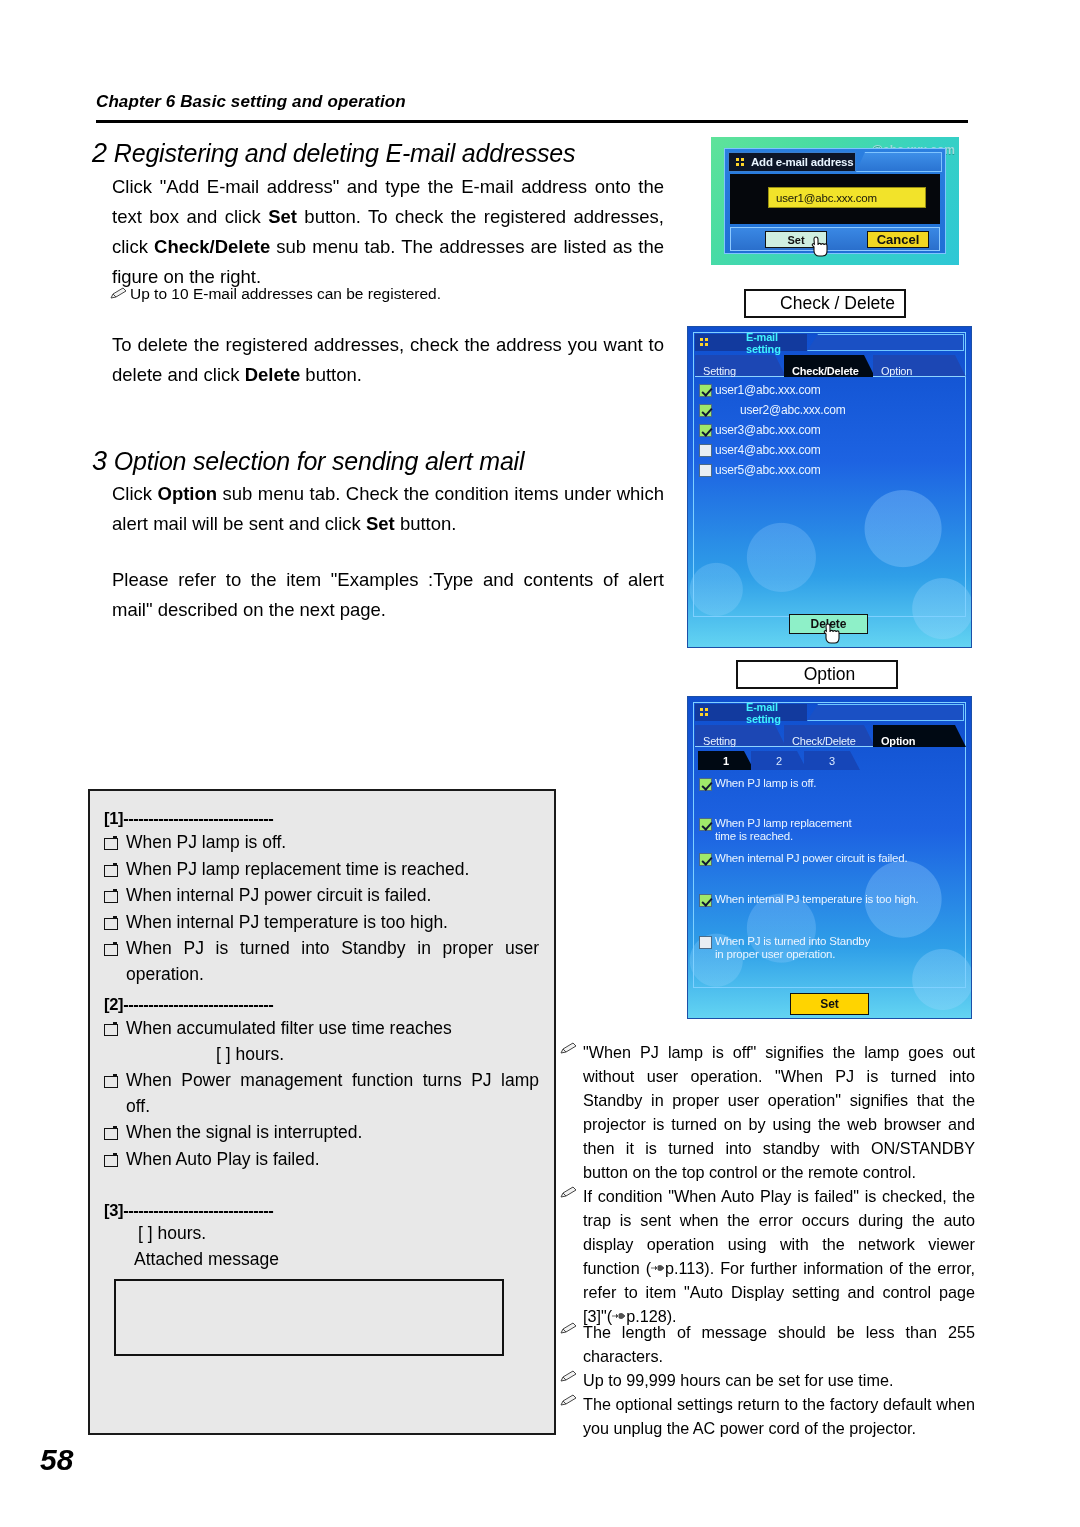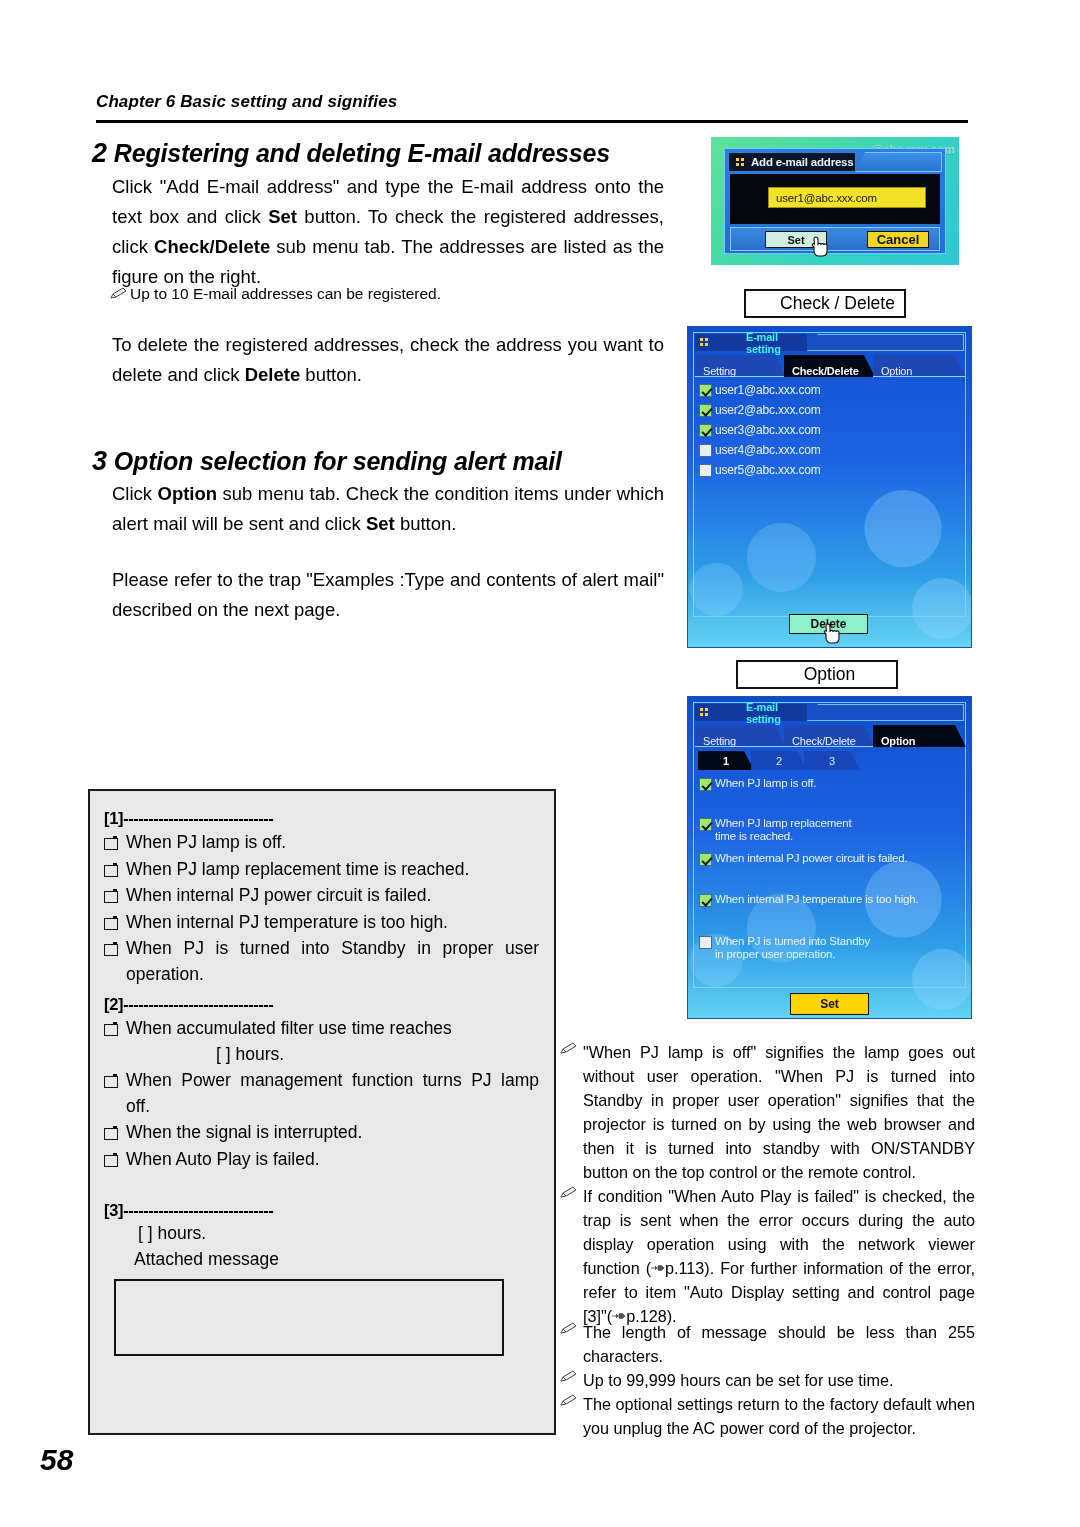--- a/index.html
+++ b/index.html
@@ -21,21 +21,21 @@
   }
   #chapter-header .ch-num { font-weight: 700; }
   #header-rule {
     position: absolute; left: 96px; top: 120px; width: 872px;
     height: 3px; border-top: 2px solid #000; border-bottom: 1px solid #000;
   }
 
   
   .section-title {
     position: absolute;
-    font-style: italic; font-weight: 700; font-size: 25px;
+    font-style: italic; font-weight: 400; font-size: 25px;
     letter-spacing: -.2px; white-space: nowrap; text-align: center;
   }
   .section-title .num { font-size: 27px; margin-right: 7px; }
   .body-par {
     position: absolute;
     font-size: 18.5px; line-height: 30px;
     text-align: justify;
   }
   .body-par b { font-weight: 700; }
   .note-line {
@@ -290,21 +290,21 @@
   #page-number {
     position: absolute; left: 40px; top: 1443px;
     font-size: 30px; font-weight: 700; font-style: italic;
   }
 </style>
 </head>
 <body>
 
 <div id="chapter-header">
   <span class="ch-num">Chapter 6</span>
-  <span>Basic setting and signifies</span>
+  <span>Basic setting and operation</span>
 </div>
 <div id="header-rule"></div>
 
 <div class="section-title" style="left:92px; top:138px;">
   <span class="num">2</span><span>Registering and deleting E-mail addresses</span>
 </div>
 <div class="body-par" style="left:112px; top:172px; width:552px;">
   Click "Add E-mail address" and type the E-mail address onto the text box and click <b>Set</b> button. To check the registered addresses, click <b>Check/Delete</b> sub menu tab. The addresses are listed as the figure on the right.
 </div>
 <div class="note-line" style="left:110px; top:282px; width:560px;">
@@ -319,21 +319,21 @@
   To delete the registered addresses, check the address you want to delete and click <b>Delete</b> button.
 </div>
 
 <div class="section-title" style="left:92px; top:446px;">
   <span class="num">3</span><span>Option selection for sending alert mail</span>
 </div>
 <div class="body-par" style="left:112px; top:479px; width:552px;">
   Click <b>Option</b> sub menu tab. Check the condition items under which alert mail will be sent and click <b>Set</b> button.
 </div>
 <div class="body-par" style="left:112px; top:565px; width:552px;">
-  Please refer to the trap "Examples :Type and contents of alert mail" described on the next page.
+  Please refer to the item "Examples :Type and contents of alert mail" described on the next page.
 </div>
 
 <div id="condition-box">
   <div class="cb-inner">
 
     <div class="grp-head">
       <span>[1]</span><span class="dashes">------------------------------</span>
     </div>
     <div class="cond-item">
       <span class="cb-glyph"></span>
@@ -444,21 +444,21 @@
     <div class="tab inactive" style="left:178px; width:93px;">
       <span class="tabshape"></span>
       <span>Option</span>
     </div>
   </div>
 
   <div class="list-row" style="top:54px;">
     <span class="ui-check on"></span>
     <span>user1@abc.xxx.com</span>
   </div>
-  <div class="list-row" style="top:74px;">
+  <div class="list-row" style="top:74px;gap:25px;">
     <span class="ui-check on"></span>
     <span>user2@abc.xxx.com</span>
   </div>
   <div class="list-row" style="top:94px;">
     <span class="ui-check on"></span>
     <span>user3@abc.xxx.com</span>
   </div>
   <div class="list-row" style="top:114px;">
     <span class="ui-check off"></span>
     <span>user4@abc.xxx.com</span>

